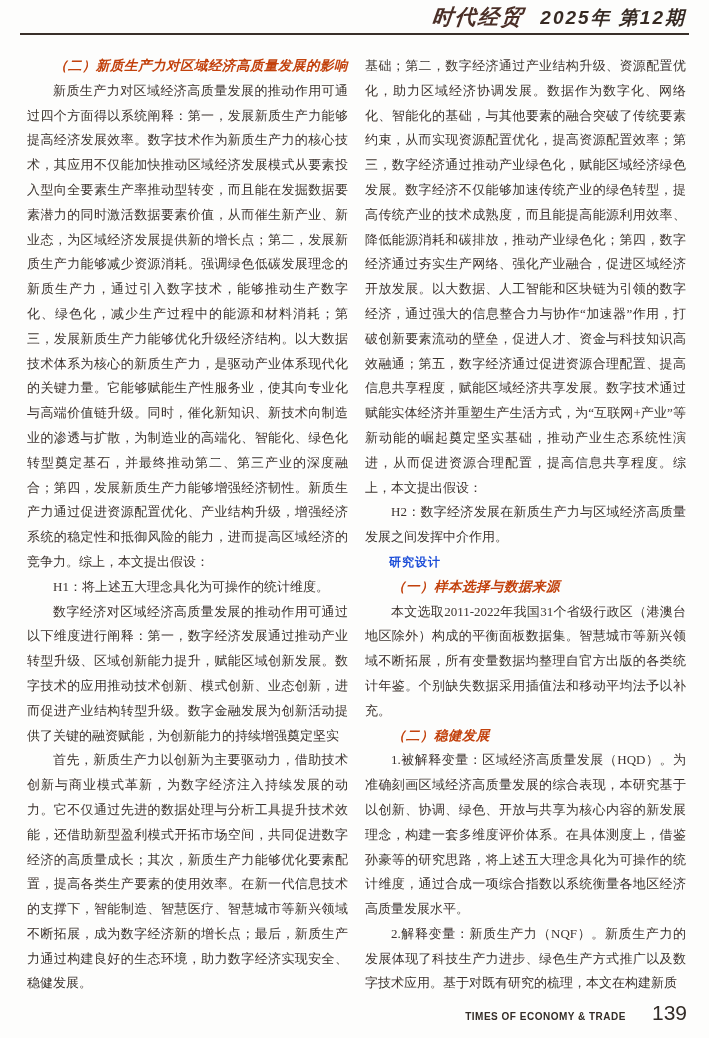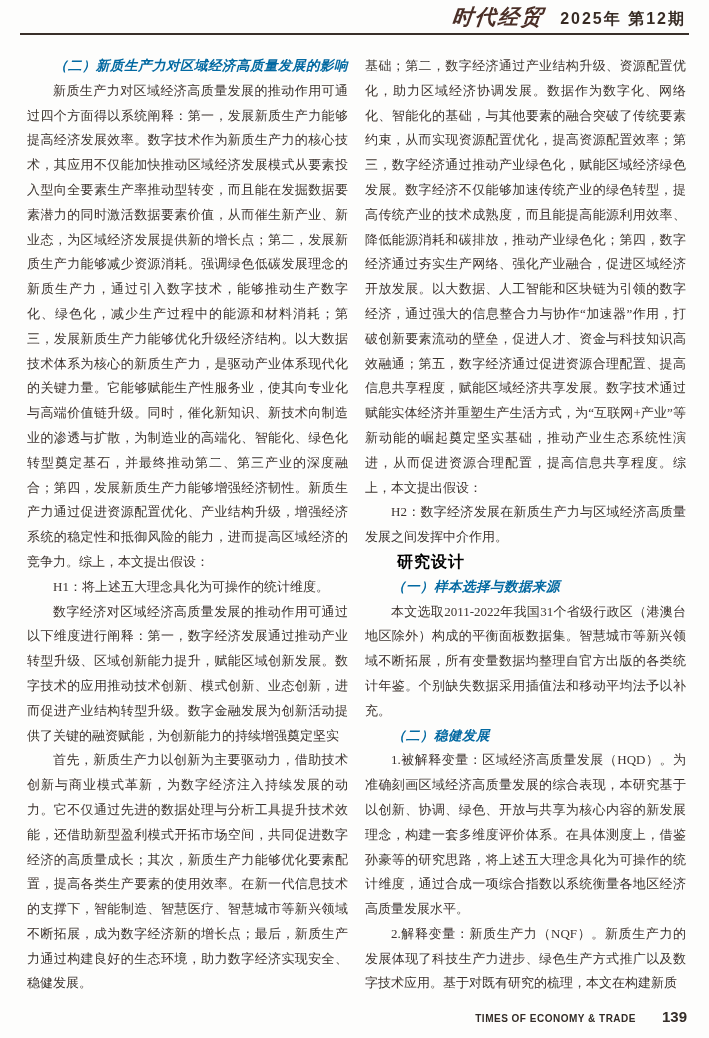--- a/index.html
+++ b/index.html
@@ -30,23 +30,24 @@
     font-style: italic;
     font-weight: bold;
     font-size: 21px;
     letter-spacing: 2px;
     color: #4a2f27;
     transform: skewX(-6deg);
   }
   .issue-info {
     font-family: "Liberation Sans", sans-serif;
     font-weight: bold;
-    font-size: 16px;
+    font-size: 19px;
     letter-spacing: 2px;
     color: #372b24;
+    font-style: italic;
   }
   .header-rule {
     position: absolute;
     top: 33px;
     left: 20px;
     right: 20px;
     height: 2px;
     background: #39302a;
   }
   
@@ -71,51 +72,51 @@
   .col p.cont {
     text-indent: 0;
   }
   .kai-heading {
     margin: 0;
     text-indent: 2em;
     font-style: italic;
     font-weight: 600;
     font-size: 13.5px;
     letter-spacing: 0.5px;
-    color: #0369a1;
+    color: #c2410c;
   }
   .major-heading {
     margin: 21px 0 5px 0;
     text-indent: 2em;
     font-family: "Liberation Sans", sans-serif;
     font-style: normal;
     font-weight: bold;
-    font-size: 16px;
+    font-size: 12px;
     letter-spacing: 1px;
-    color: #000000;
+    color: #1d4ed8;
   }
   
   .footer {
     position: absolute;
     bottom: 13px;
     right: 22px;
     display: flex;
     align-items: baseline;
     gap: 26px;
     font-family: "Liberation Sans", sans-serif;
     color: #332c27;
   }
   .footer-en {
     font-size: 10px;
     font-weight: bold;
     letter-spacing: 0.5px;
   }
   .footer-page {
-    font-size: 15px;
-    font-weight: bold;
+    font-size: 21px;
+    font-weight: normal;
   }
 </style>
 </head>
 <body>
 
 <div class="page">
 
   <div class="header">
     <span class="journal-title">时代经贸</span>
     <span class="issue-info">2025年  第12期</span>

